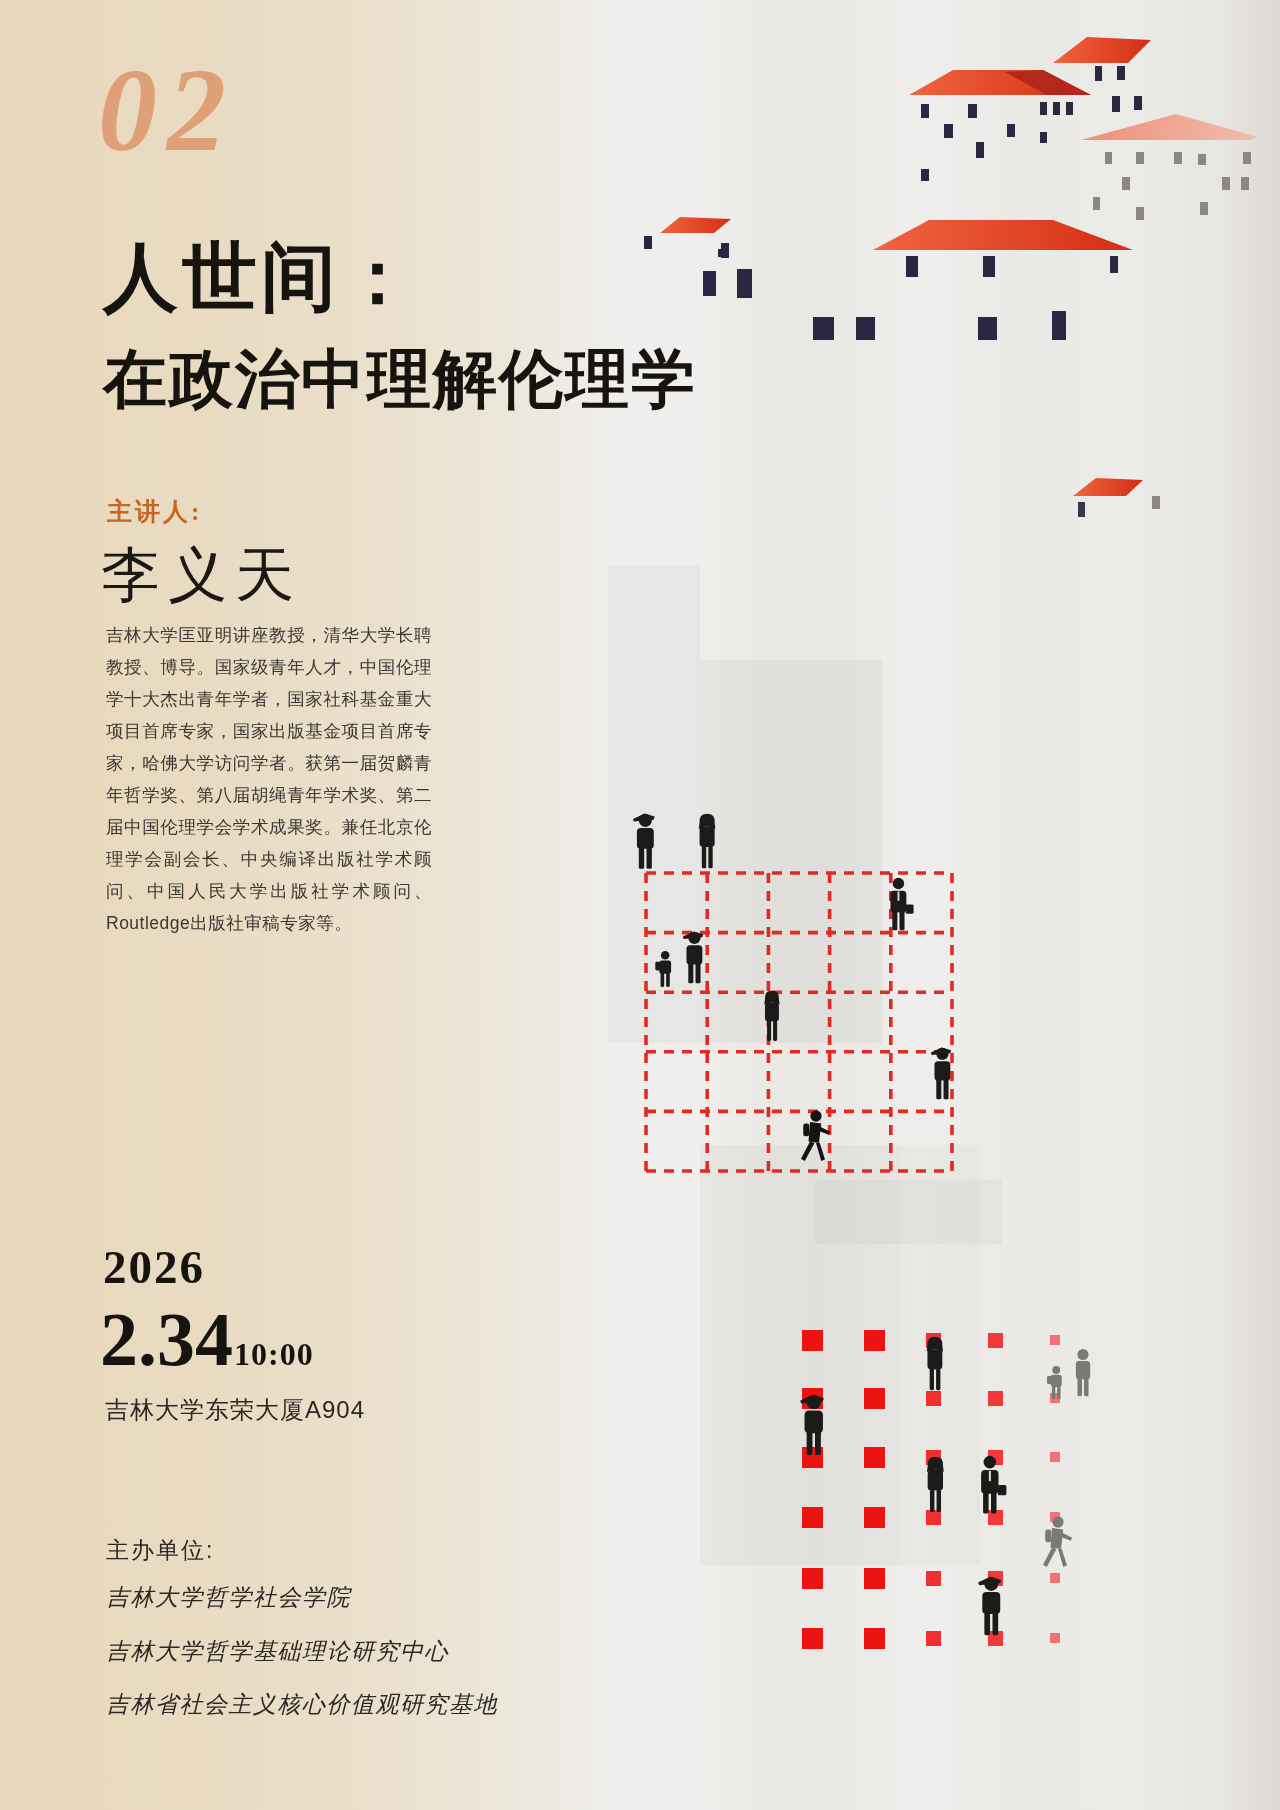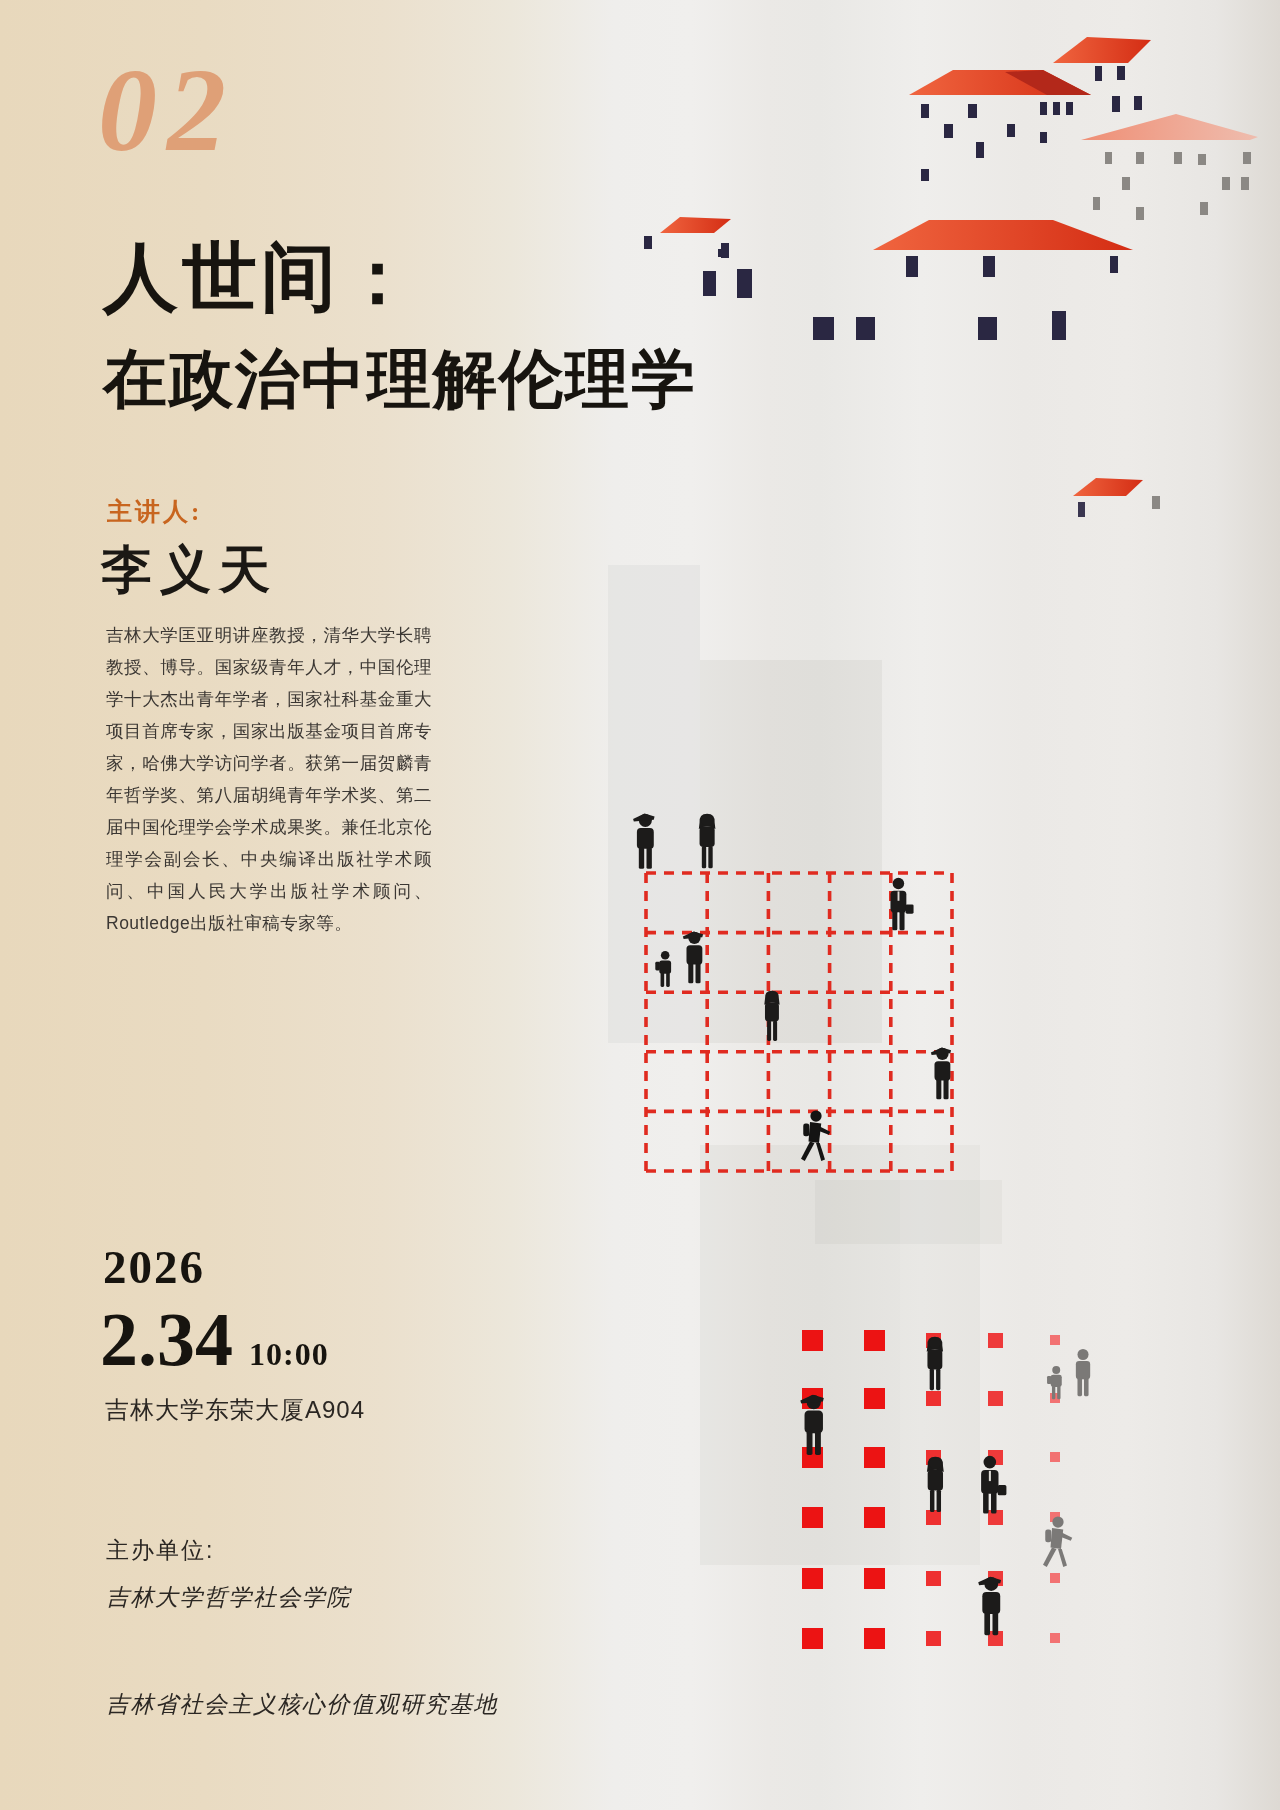--- a/index.html
+++ b/index.html
@@ -13,26 +13,26 @@
   }
   .panel{position:absolute;pointer-events:none;}
   .abs{position:absolute;}
   .serif{font-family:"Liberation Serif","DejaVu Serif",serif;}
 
   .issue{left:98px;top:52px;font-size:118px;line-height:1;font-style:italic;
          font-weight:700;color:#dfa077;letter-spacing:10px;}
   .title1{left:103px;top:228px;font-size:75px;font-weight:900;color:#17140f;letter-spacing:4px;}
   .title2{left:103px;top:336px;font-size:64px;font-weight:900;color:#17140f;letter-spacing:2px;}
   .spk-label{left:107px;top:495px;font-size:25px;font-weight:700;color:#c8651f;letter-spacing:3px;}
-  .spk-name{left:101px;top:536px;font-size:51px;font-weight:700;color:#1b1814;letter-spacing:8px;}
+  .spk-name{left:101px;top:536px;font-size:59px;font-weight:400;color:#1b1814;letter-spacing:8px;}
   .bio{left:106px;top:619px;width:326px;font-size:17.5px;line-height:32px;
        color:#3b3733;text-align:justify;letter-spacing:.5px;}
   .year{left:103px;top:1240px;font-size:47px;font-weight:700;color:#17140f;letter-spacing:2px;}
   .date{left:100px;top:1296px;font-size:76px;font-weight:700;color:#17140f;}
-  .time{font-size:32px;font-weight:700;margin-left:16px;letter-spacing:1px;}
+  .time{font-size:32px;font-weight:700;margin-left:1px;letter-spacing:1px;}
   .venue{left:105px;top:1394px;font-size:24px;color:#2b2723;font-weight:500;letter-spacing:1px;}
   .org-label{left:106px;top:1535px;font-size:23px;color:#2b2723;font-weight:500;letter-spacing:2px;}
   .org{left:106px;font-size:23px;color:#2b2723;font-weight:500;letter-spacing:1.5px;font-style:italic;}
 
   .figure svg{height:100%;display:block;}
   .figure{display:flex;align-items:flex-end;gap:2px;}
   .win{position:absolute;}
   .sq{position:absolute;}
 </style>
 </head>
@@ -281,15 +281,16 @@
   <p class="abs bio" style="margin:0">吉林大学匡亚明讲座教授，清华大学长聘教授、博导。国家级青年人才，中国伦理学十大杰出青年学者，国家社科基金重大项目首席专家，国家出版基金项目首席专家，哈佛大学访问学者。获第一届贺麟青年哲学奖、第八届胡绳青年学术奖、第二届中国伦理学会学术成果奖。兼任北京伦理学会副会长、中央编译出版社学术顾问、中国人民大学出版社学术顾问、Routledge出版社审稿专家等。</p>
 
   <div class="abs serif year">2026</div>
   <div class="abs serif date">
     <span>2.34</span><span class="time">10:00</span>
   </div>
   <div class="abs venue">吉林大学东荣大厦A904</div>
 
   <div class="abs org-label">主办单位:</div>
   <div class="abs org" style="top:1582px">吉林大学哲学社会学院</div>
+  <div class="abs org" style="top:1636px">吉林大学哲学基础理论研究中心</div>
   <div class="abs org" style="top:1689px">吉林省社会主义核心价值观研究基地</div>
 
 </div>
 
 </body></html>

